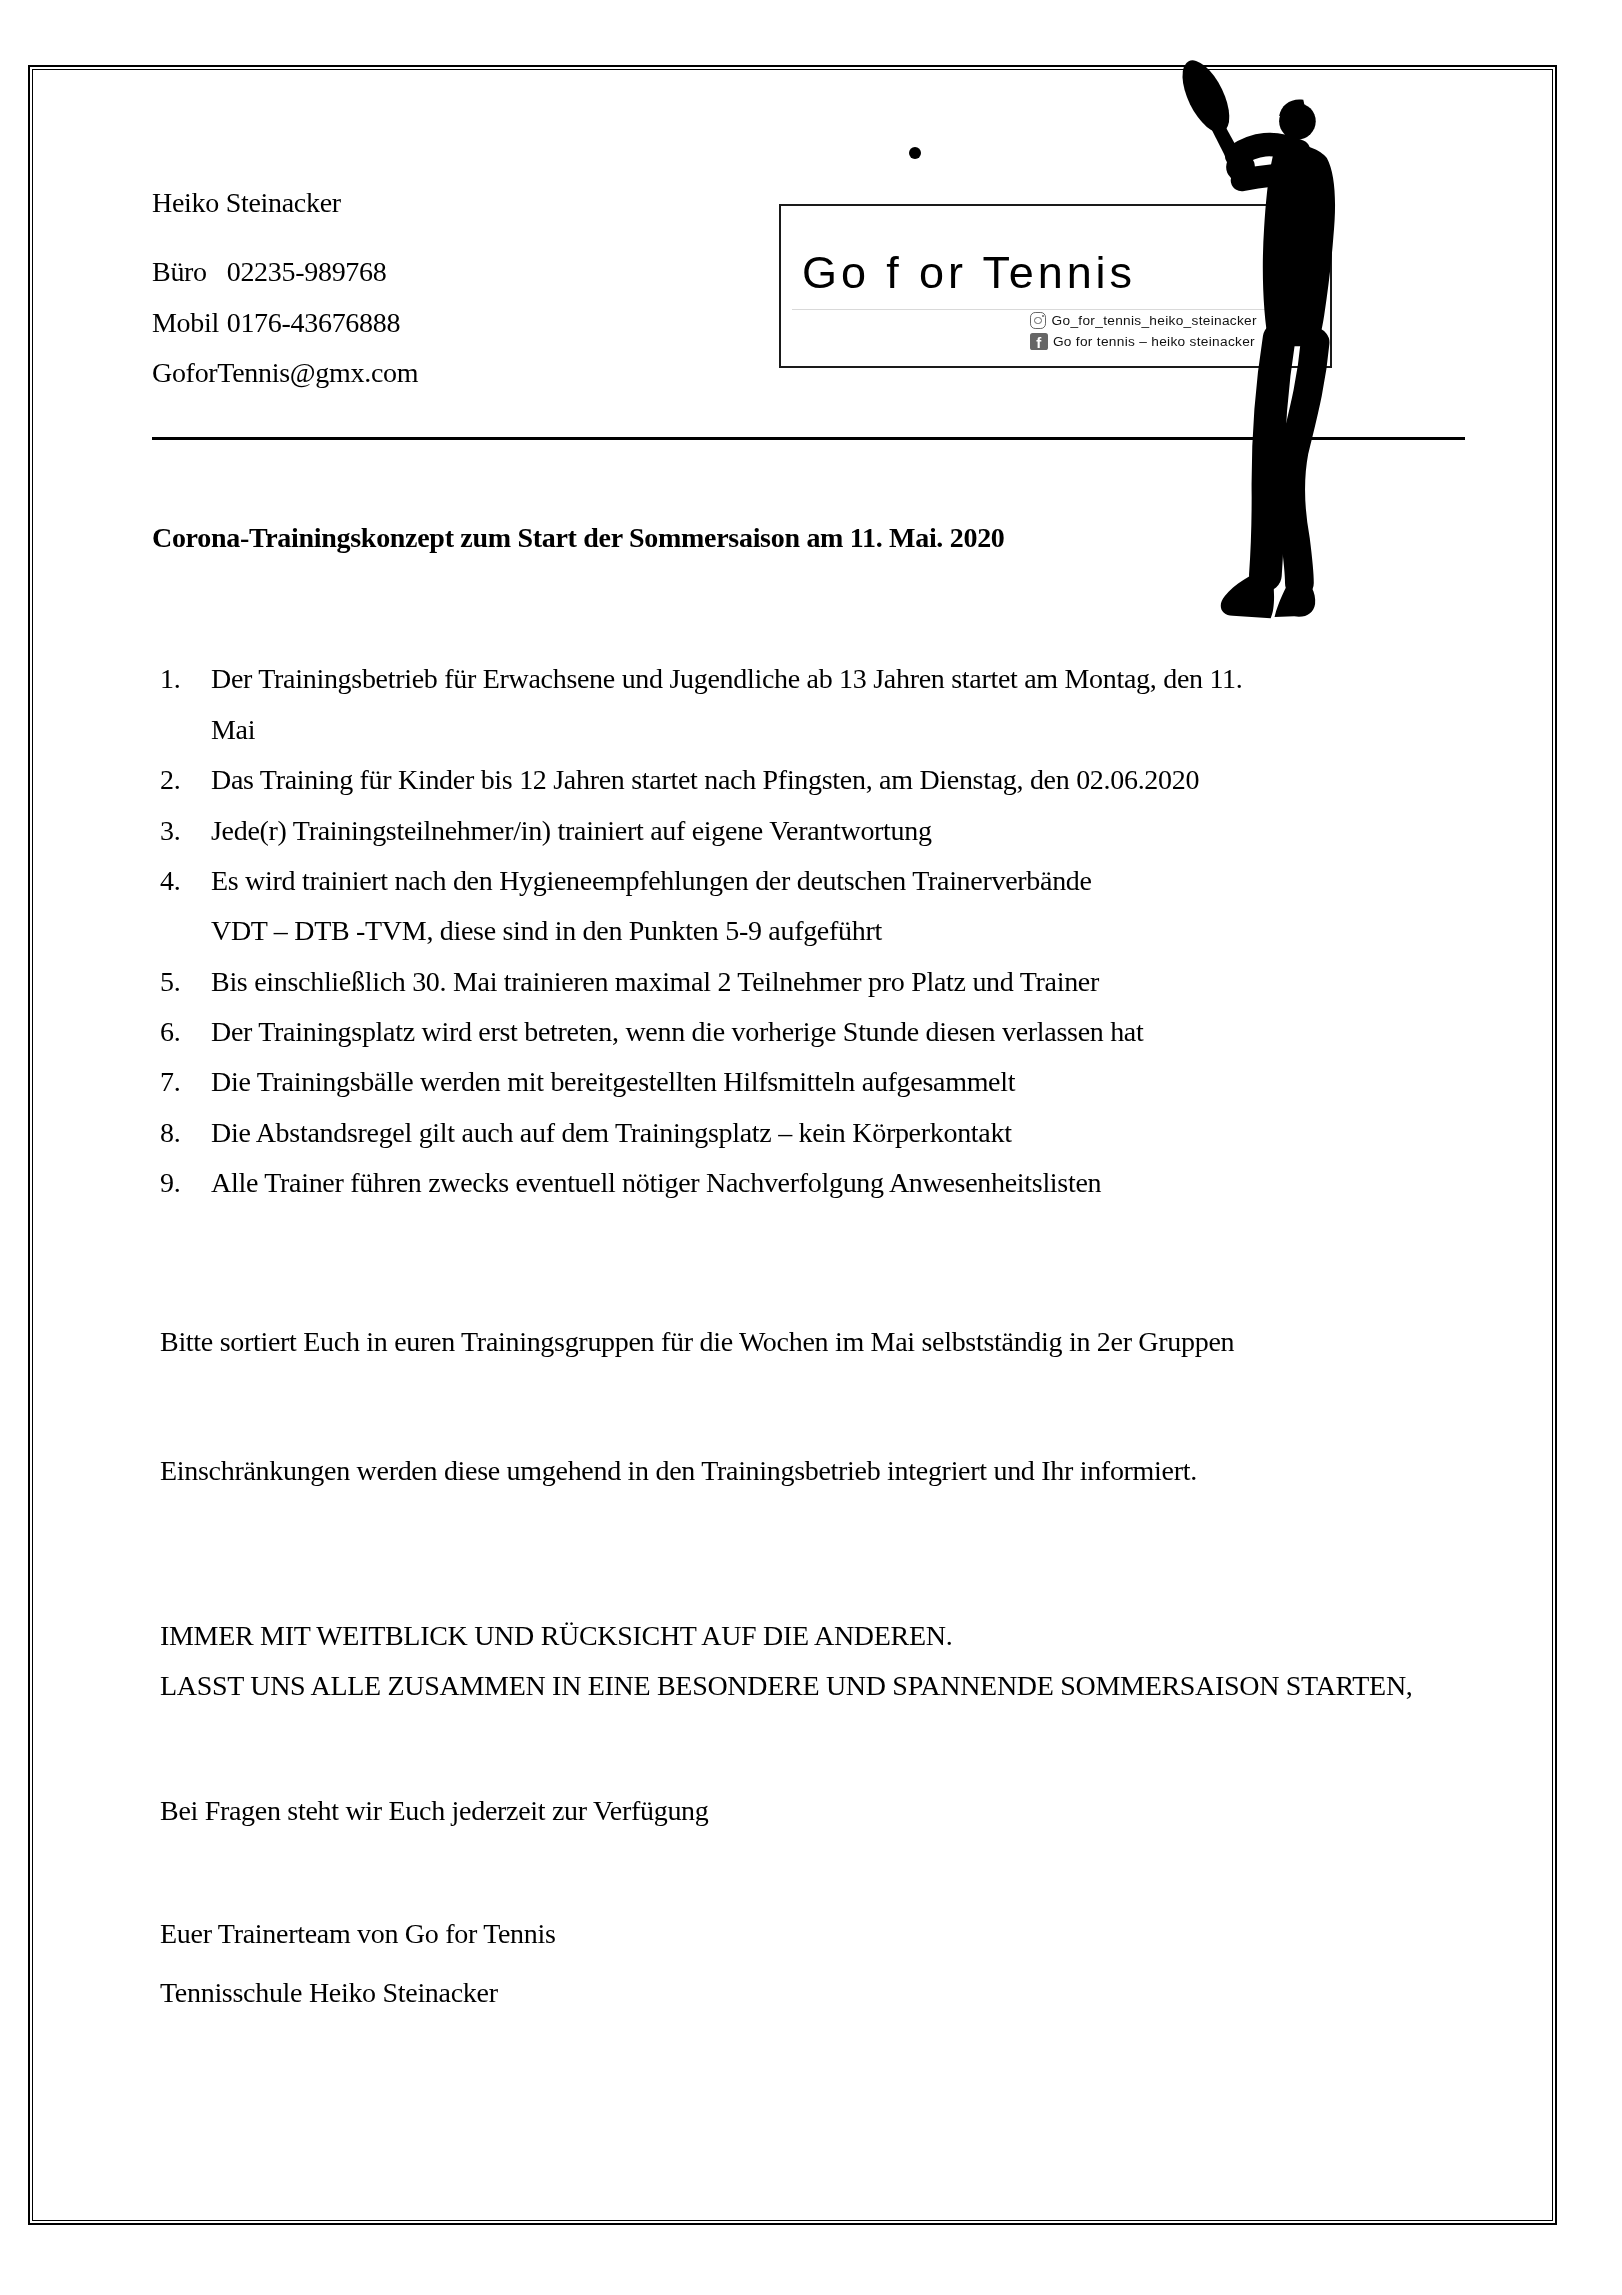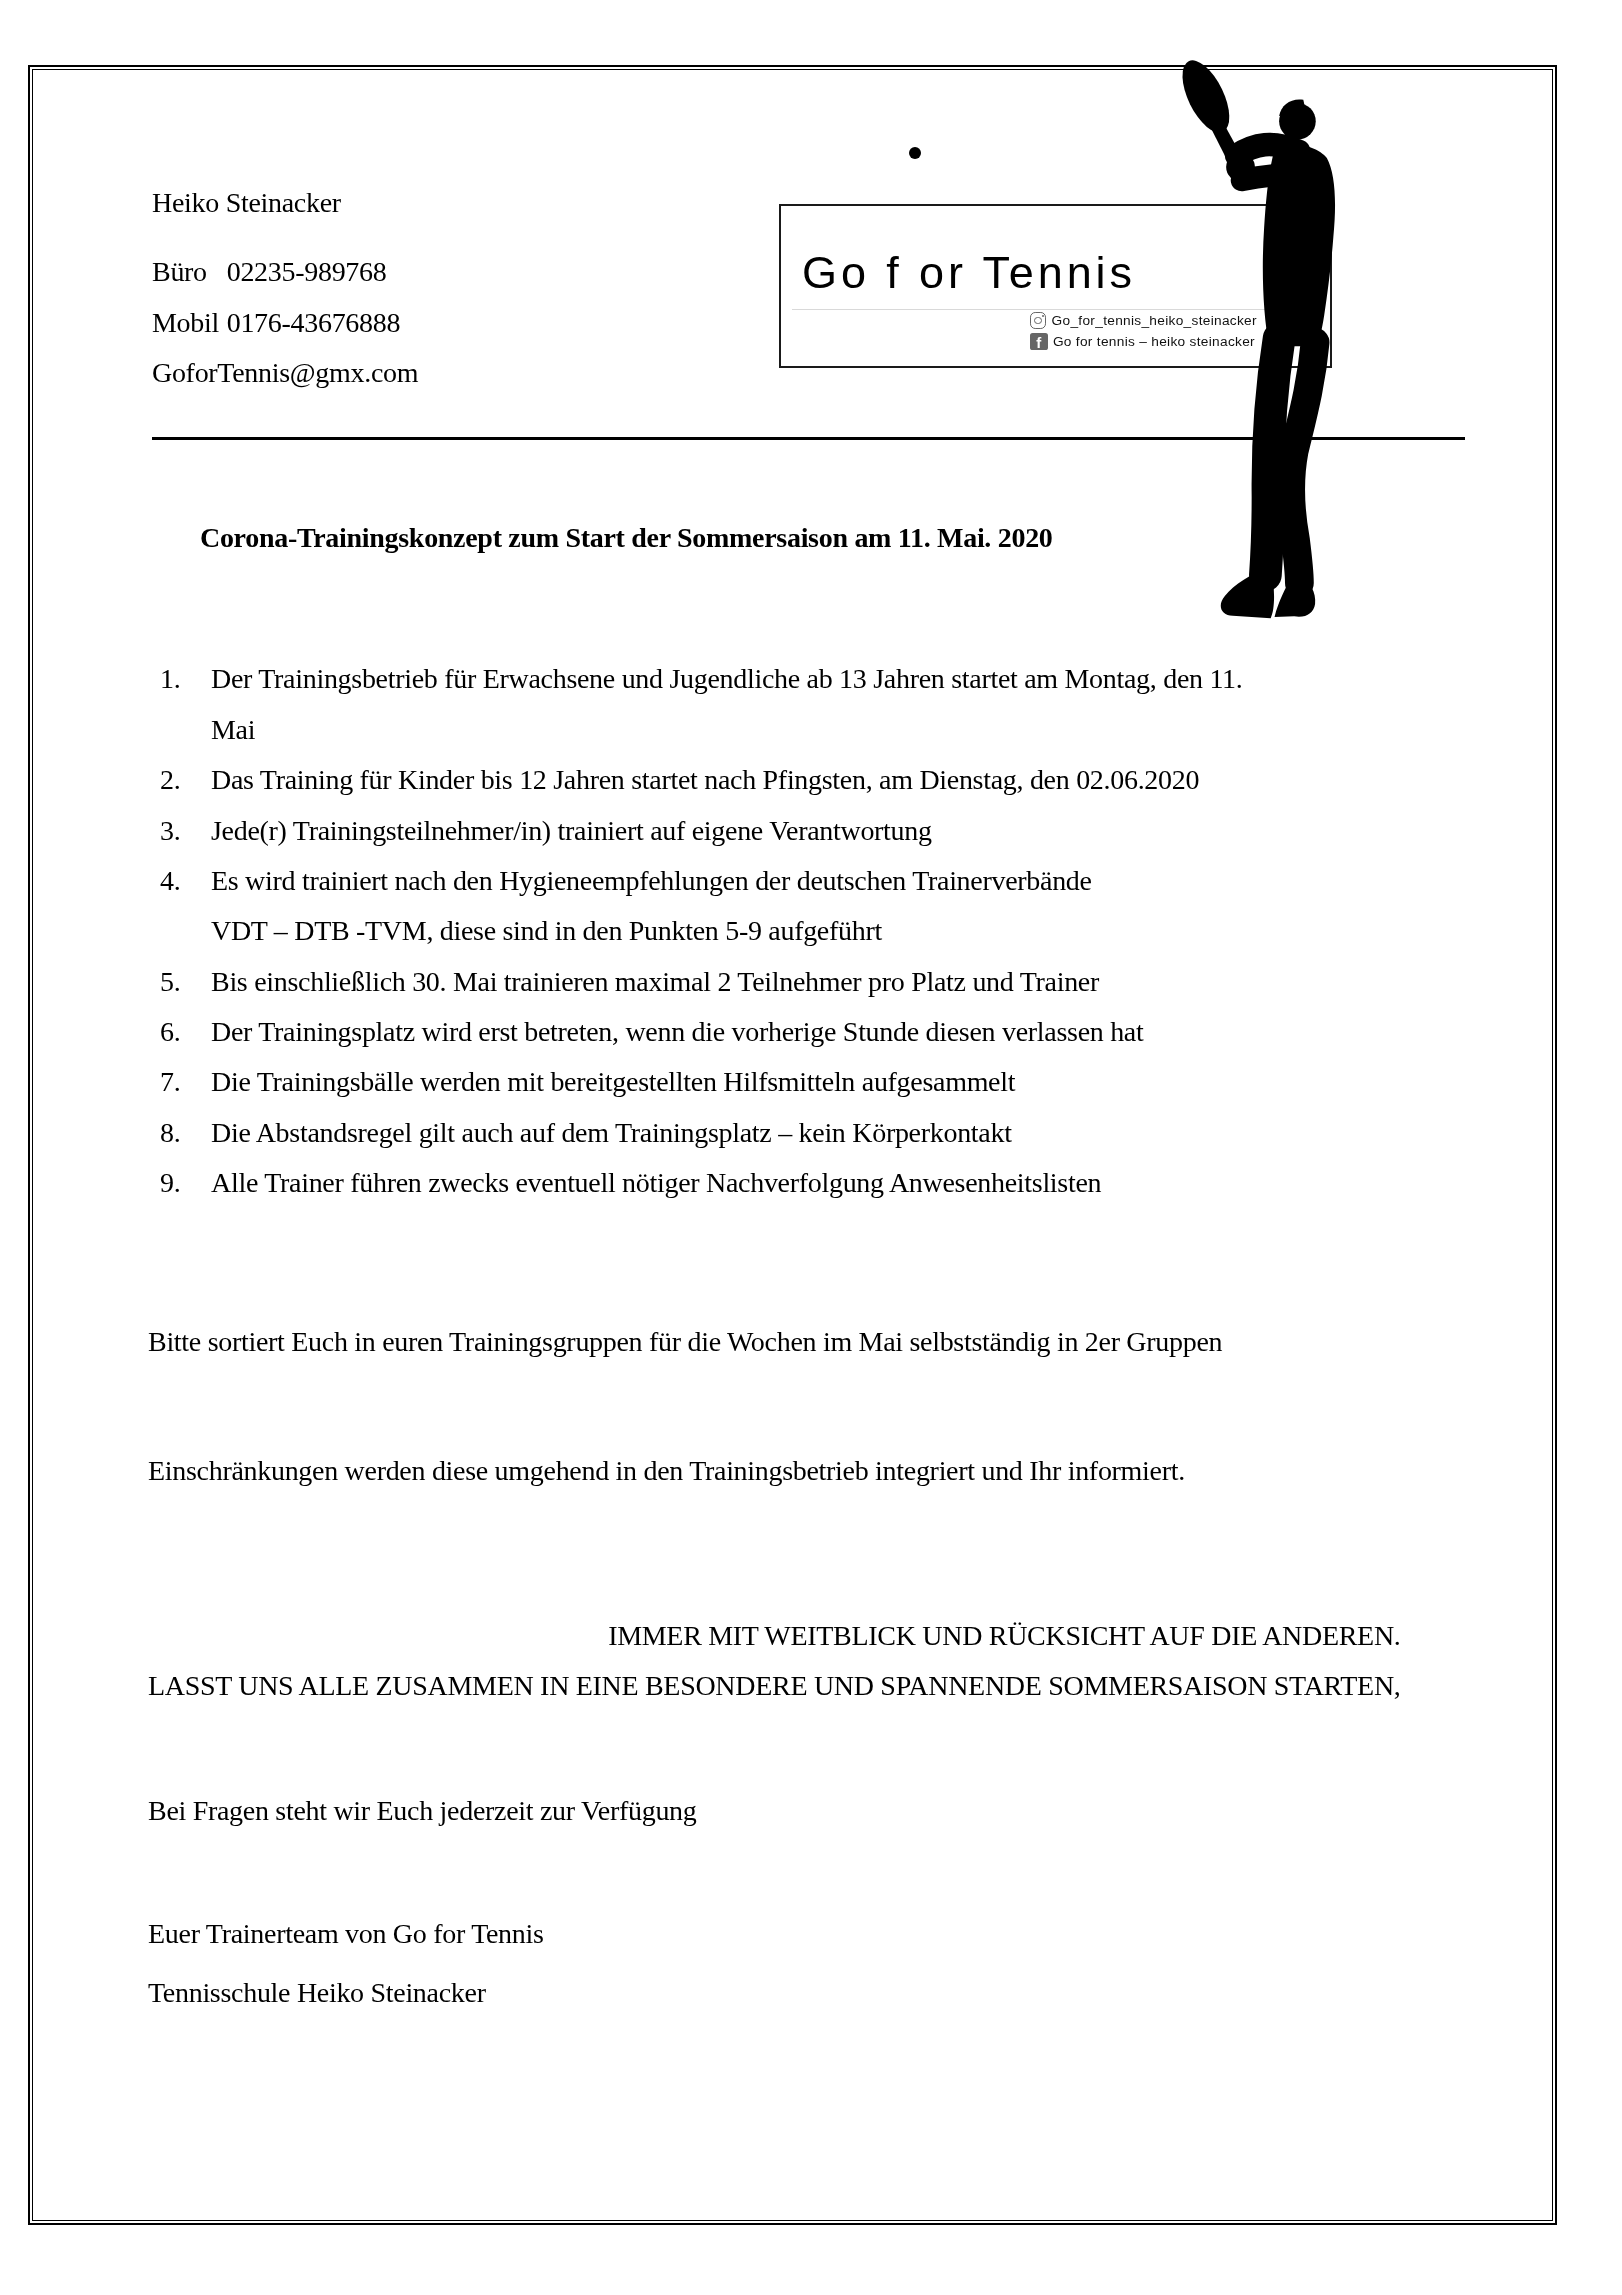--- a/index.html
+++ b/index.html
@@ -21,25 +21,25 @@
   .ig-icon::before{content:"";position:absolute;left:3.3px;top:3.3px;width:5.9px;height:5.9px;border:1.3px solid #666;border-radius:50%;}
   .ig-icon::after{content:"";position:absolute;right:1.3px;top:1.3px;width:2.6px;height:2.6px;background:#666;border-radius:50%;}
   .fb-icon{width:17.7px;height:17.7px;background:#666;border-radius:2.6px;color:#fff;font-family:"Liberation Sans",sans-serif;font-weight:bold;font-size:15px;text-align:center;line-height:19px;}
   
   .ball{position:absolute;left:909px;top:147px;width:11.8px;height:11.8px;border-radius:50%;background:#000;}
   
   .player{position:absolute;left:1171px;top:52px;width:177px;height:582px;}
   
   .hrule{position:absolute;left:152px;top:437px;width:1313px;height:2.6px;background:#000;}
   
-  .title{position:absolute;left:152px;top:522px;font-size:28px;font-weight:bold;letter-spacing:-0.3px;white-space:nowrap;margin-left:48px;}
+  .title{position:absolute;left:152px;top:522px;font-size:28px;font-weight:bold;letter-spacing:-0.3px;white-space:nowrap;}
   .list-line{position:absolute;left:160px;font-size:28px;letter-spacing:-0.3px;line-height:50px;white-space:nowrap;}
   .list-line .num{position:absolute;left:0;top:0;}
   .list-line .txt{margin-left:51px;display:inline-block;}
-  .para{position:absolute;left:148px;text-align:right;}
+  .para{position:absolute;left:160px;}
   .pline{font-size:28px;letter-spacing:-0.3px;line-height:50px;white-space:nowrap;}
   .para.bold .pline{font-weight:normal;}
 </style>
 </head>
 <body>
 
 <div class="page-border">
   <div class="page-border-inner"></div>
 </div>
 

